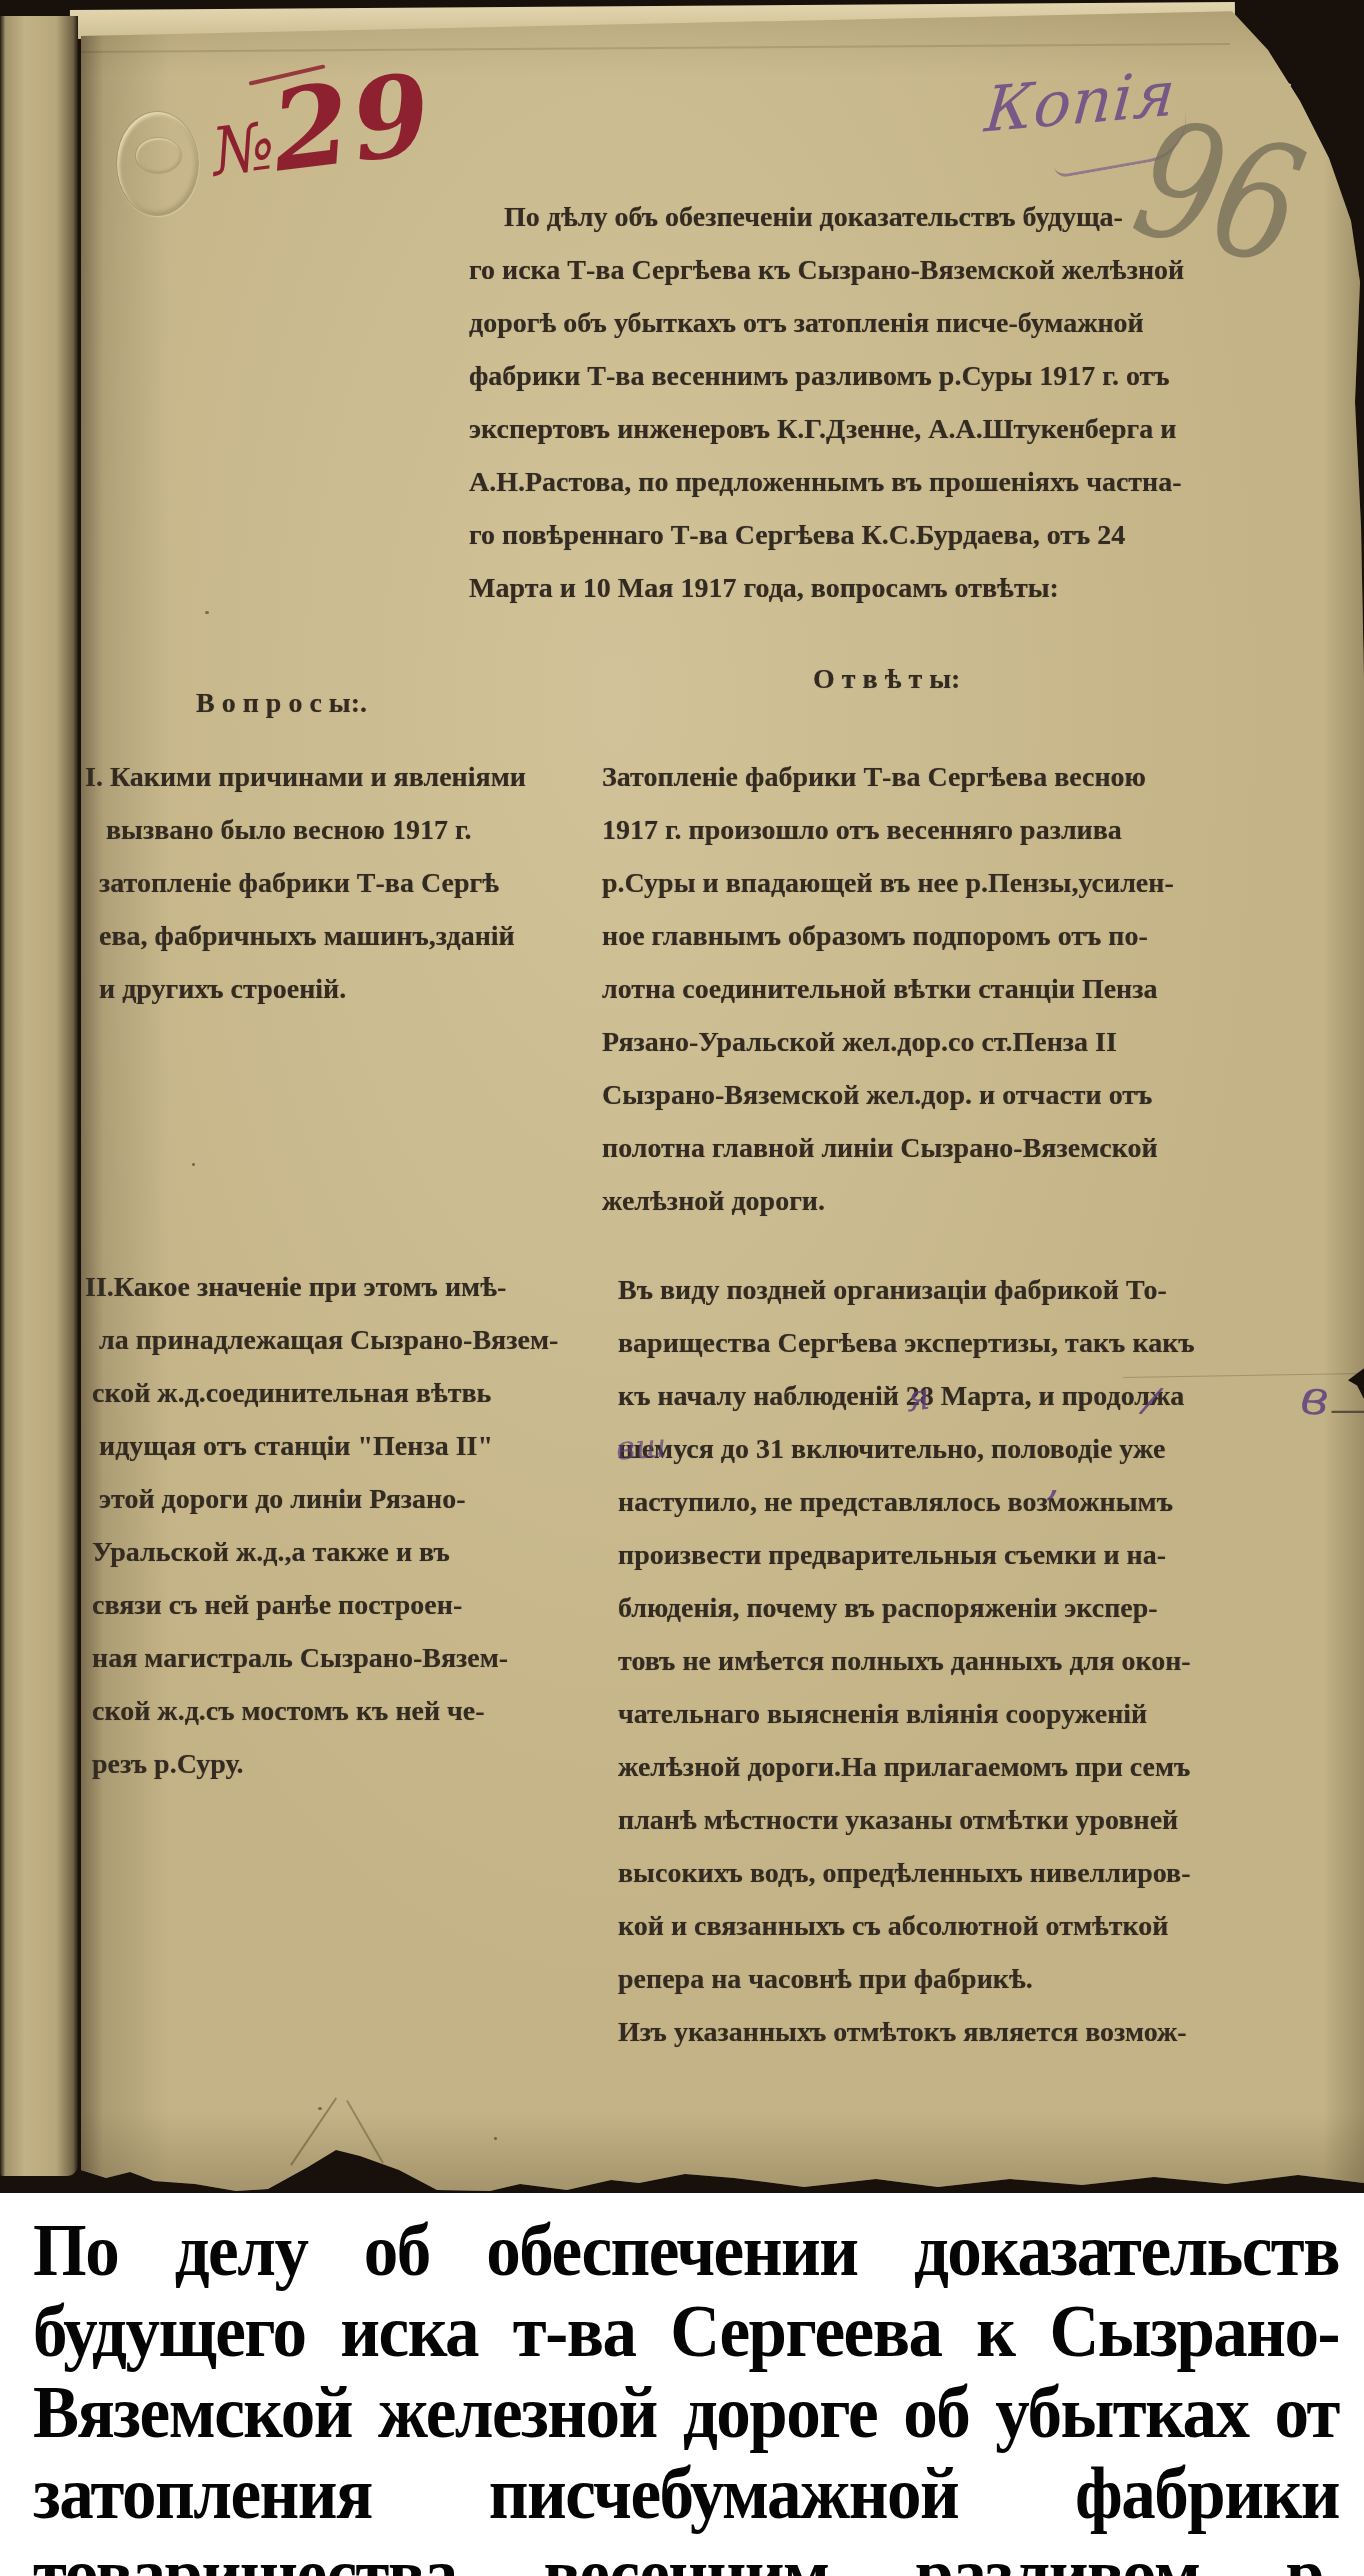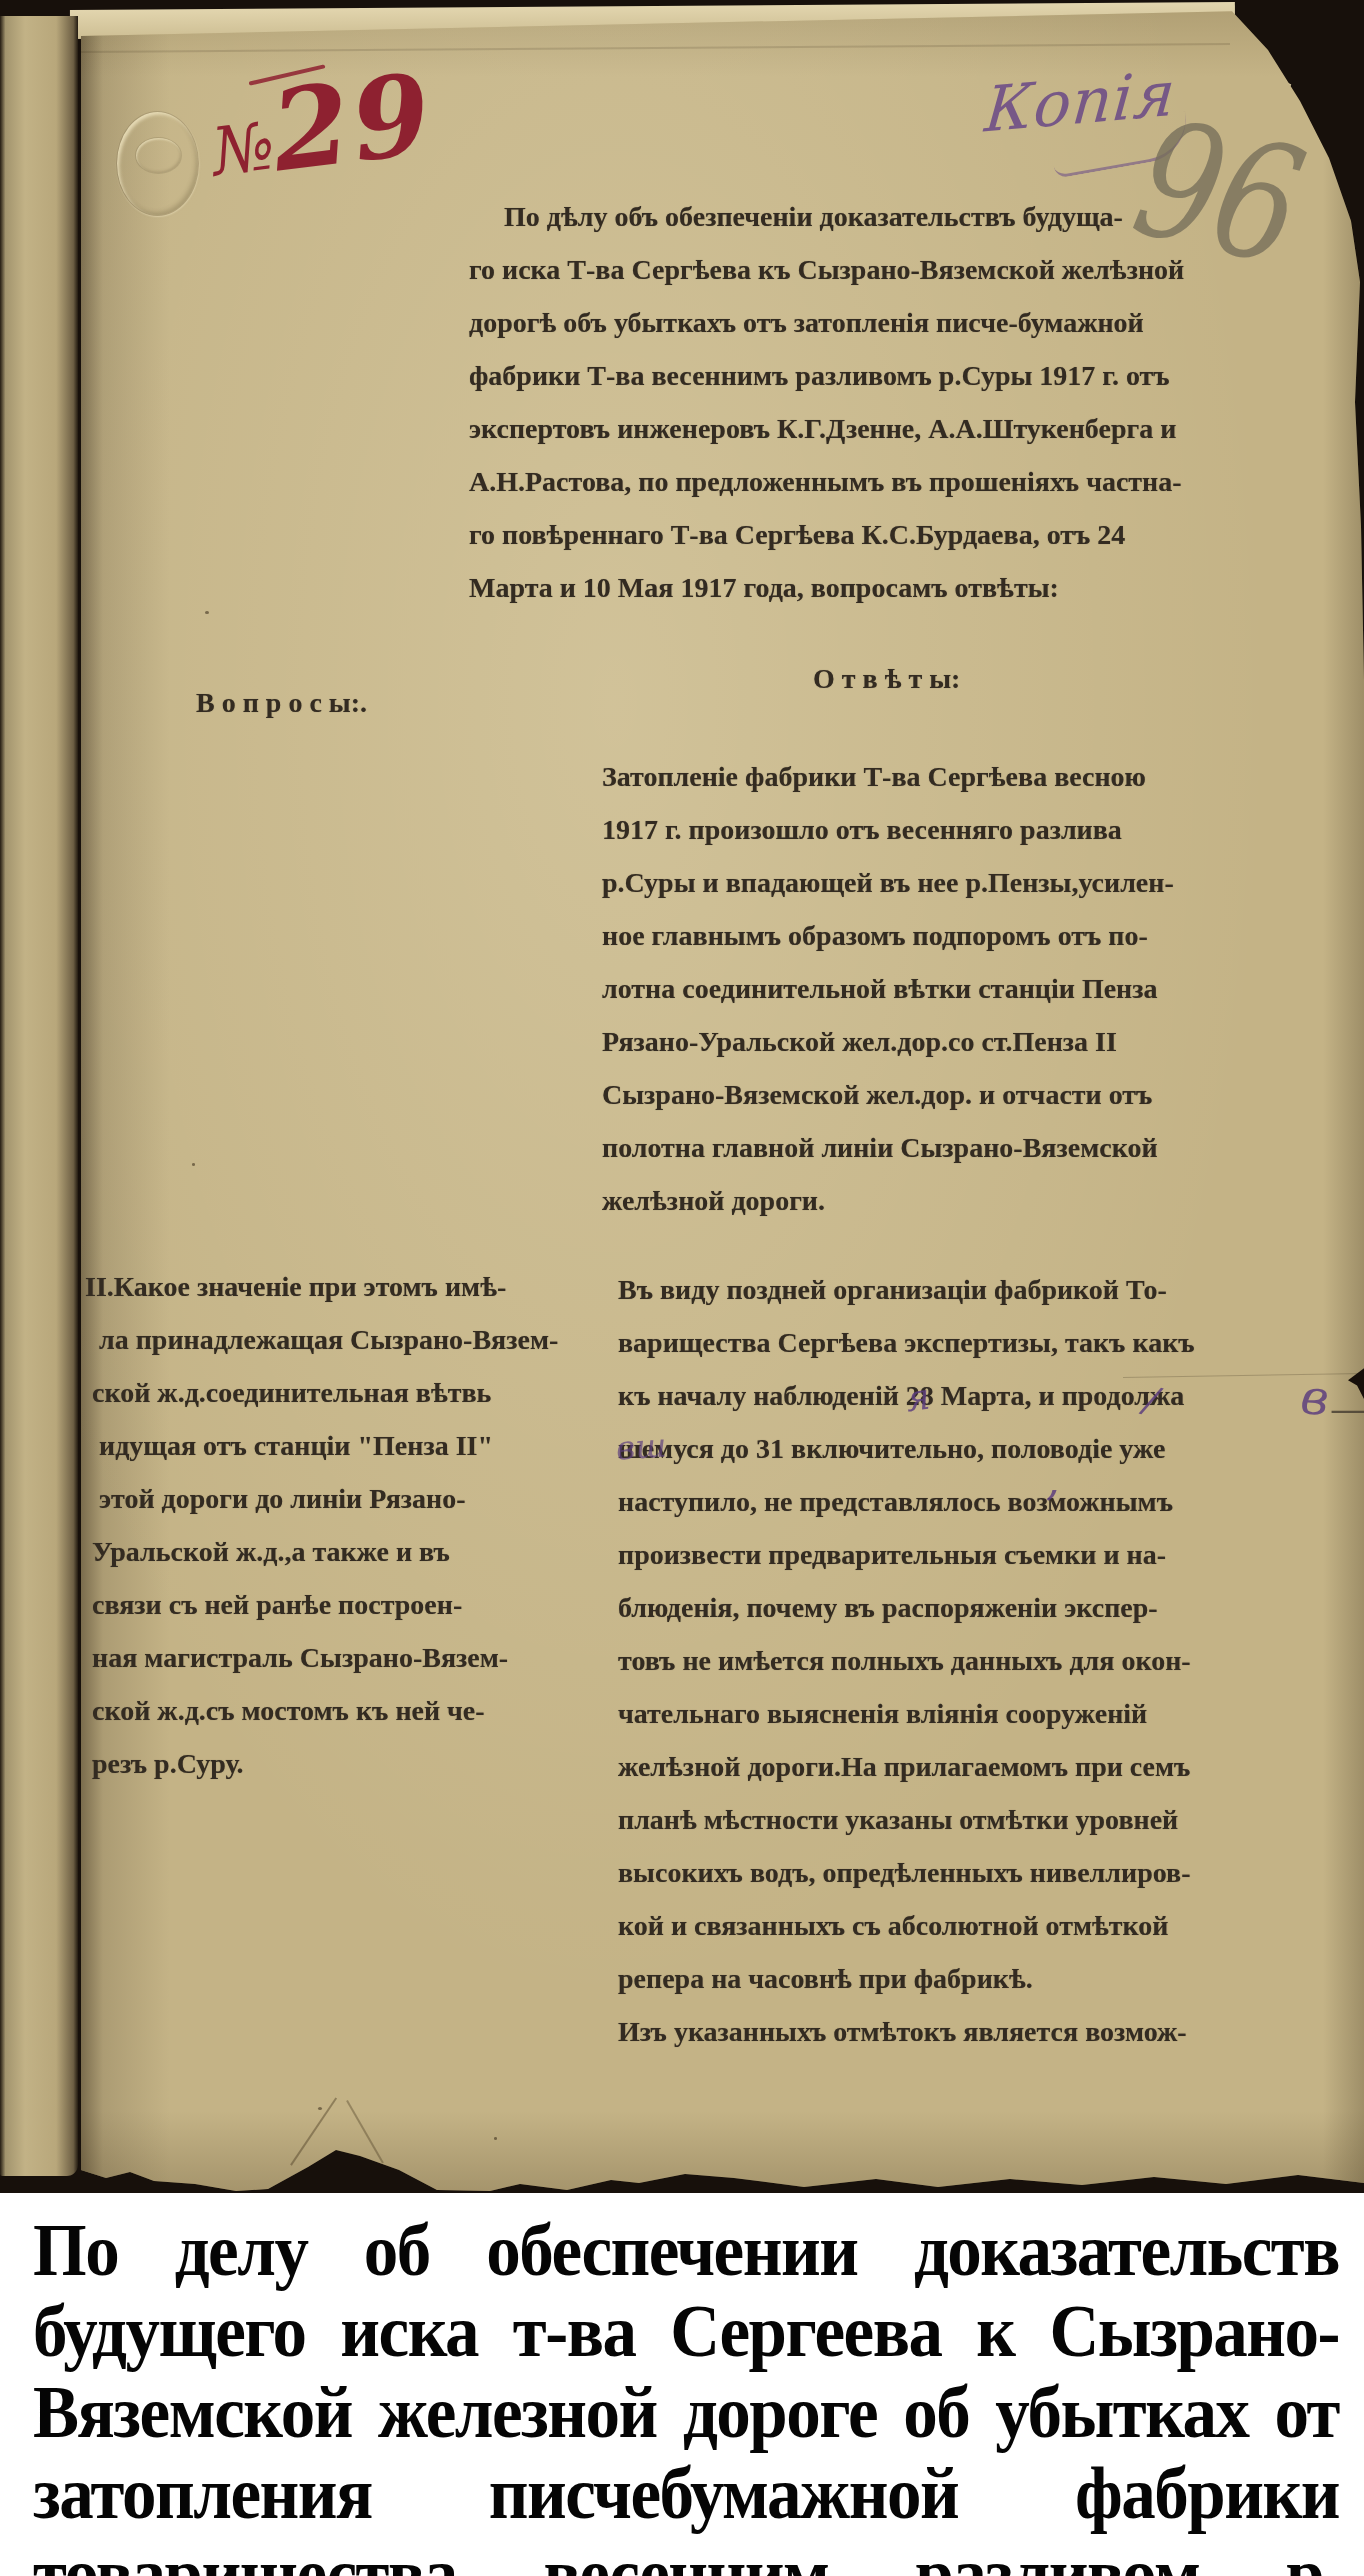--- a/index.html
+++ b/index.html
@@ -143,20 +143,21 @@
       <div class="kopiya">Копія</div>
       <div class="kopiya-swash"></div>
 
       <div class="pg96">96</div>
 
       <div class="typed intro"><div class="tline">     По дѣлу объ обезпеченіи доказательствъ будуща-</div><div class="tline">го иска Т-ва Сергѣева къ Сызрано-Вяземской желѣзной</div><div class="tline">дорогѣ объ убыткахъ отъ затопленія писче-бумажной</div><div class="tline">фабрики Т-ва весеннимъ разливомъ р.Суры 1917 г. отъ</div><div class="tline">экспертовъ инженеровъ К.Г.Дзенне, А.А.Штукенберга и</div><div class="tline">А.Н.Растова, по предложеннымъ въ прошеніяхъ частна-</div><div class="tline">го повѣреннаго Т-ва Сергѣева К.С.Бурдаева, отъ 24</div><div class="tline">Марта и 10 Мая 1917 года, вопросамъ отвѣты:</div></div>
 
       <div class="typed hdr-q">В о п р о с ы:.</div>
       <div class="typed hdr-a">О т в ѣ т ы:</div>
 
+      <div class="typed q1"><div class="tline">I. Какими причинами и явленіями</div><div class="tline">   вызвано было весною 1917 г.</div><div class="tline">  затопленіе фабрики Т-ва Сергѣ</div><div class="tline">  ева, фабричныхъ машинъ,зданій</div><div class="tline">  и другихъ строеній.</div></div>
       <div class="typed a1"><div class="tline">Затопленіе фабрики Т-ва Сергѣева весною</div><div class="tline">1917 г. произошло отъ весенняго разлива</div><div class="tline">р.Суры и впадающей въ нее р.Пензы,усилен-</div><div class="tline">ное главнымъ образомъ подпоромъ отъ по-</div><div class="tline">лотна соединительной вѣтки станціи Пенза</div><div class="tline">Рязано-Уральской жел.дор.со ст.Пенза II</div><div class="tline">Сызрано-Вяземской жел.дор. и отчасти отъ</div><div class="tline">полотна главной линіи Сызрано-Вяземской</div><div class="tline">желѣзной дороги.</div></div>
       <div class="typed q2"><div class="tline">II.Какое значеніе при этомъ имѣ-</div><div class="tline">  ла принадлежащая Сызрано-Вязем-</div><div class="tline"> ской ж.д.соединительная вѣтвь</div><div class="tline">  идущая отъ станціи "Пенза II"</div><div class="tline">  этой дороги до линіи Рязано-</div><div class="tline"> Уральской ж.д.,а также и въ</div><div class="tline"> связи съ ней ранѣе построен-</div><div class="tline"> ная магистраль Сызрано-Вязем-</div><div class="tline"> ской ж.д.съ мостомъ къ ней че-</div><div class="tline"> резъ р.Суру.</div></div>
       <div class="typed a2"><div class="tline">Въ виду поздней организаціи фабрикой То-</div><div class="tline">варищества Сергѣева экспертизы, такъ какъ</div><div class="tline">къ началу наблюденій 28 Марта, и продолжа</div><div class="tline">шемуся до 31 включительно, половодіе уже</div><div class="tline">наступило, не представлялось возможнымъ</div><div class="tline">произвести предварительныя съемки и на-</div><div class="tline">блюденія, почему въ распоряженіи экспер-</div><div class="tline">товъ не имѣется полныхъ данныхъ для окон-</div><div class="tline">чательнаго выясненія вліянія сооруженій</div><div class="tline">желѣзной дороги.На прилагаемомъ при семъ</div><div class="tline">планѣ мѣстности указаны отмѣтки уровней</div><div class="tline">высокихъ водъ, опредѣленныхъ нивеллиров-</div><div class="tline">кой и связанныхъ съ абсолютной отмѣткой</div><div class="tline">репера на часовнѣ при фабрикѣ.</div><div class="tline">Изъ указанныхъ отмѣтокъ является возмож-</div></div>
 
       <div class="corr corr-ya">я</div>
       <div class="corr corr-slash">/</div>
       <div class="corr corr-v">в</div>
       <div class="corr corr-dash">—</div>
       <div class="corr corr-vsh">вш</div>
       <div class="corr corr-comma">,</div>

